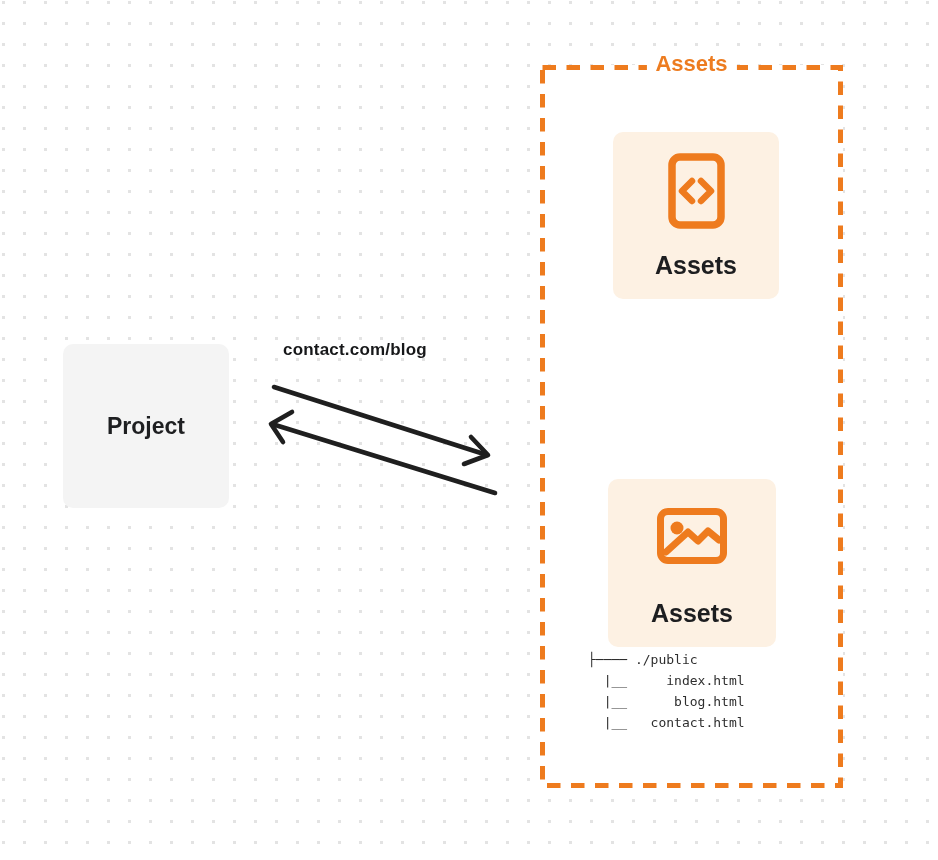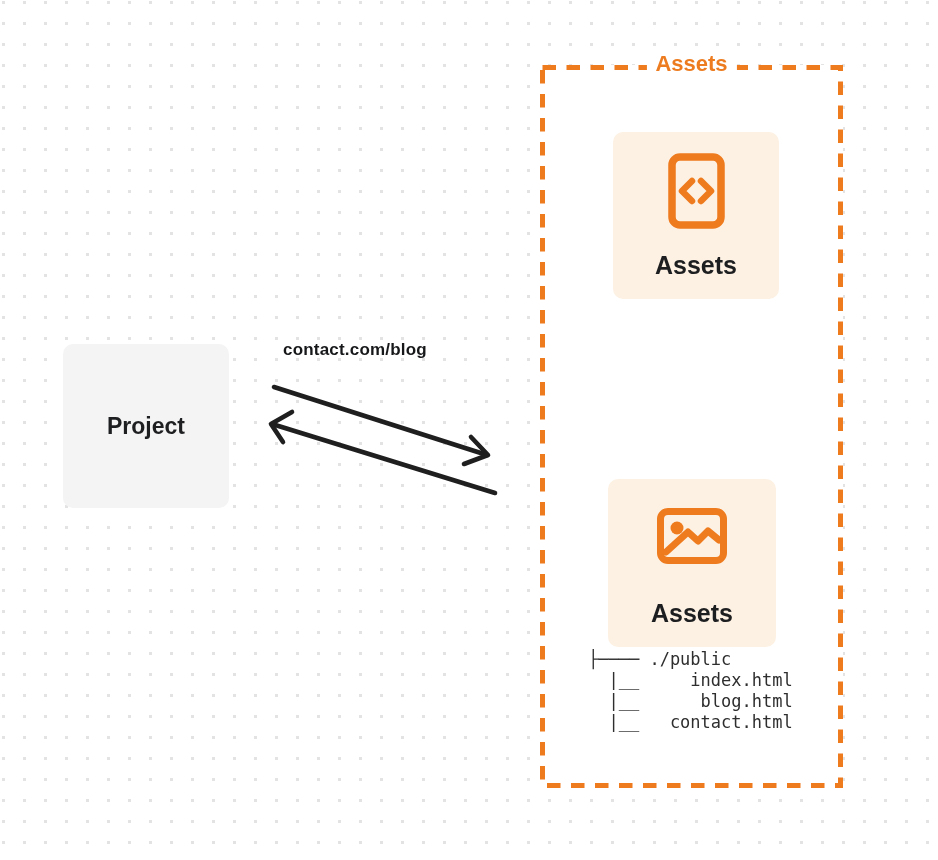--- a/index.html
+++ b/index.html
@@ -79,21 +79,21 @@
     margin-top: auto;
     margin-bottom: 19px;
     font-size: 25px; font-weight: 700; color: #1d1e20;
   }
 
   
   .file-tree {
     position: absolute;
     left: 48px; top: 584px;
     font-family: "DejaVu Sans Mono", monospace;
-    font-size: 17px;
+    font-size: 13px;
     line-height: 21px;
     color: #2e2e2e;
     white-space: pre;
   }
 </style>
 </head>
 <body>
 
 <div class="client-box">
   <span class="client-label">Project</span>

